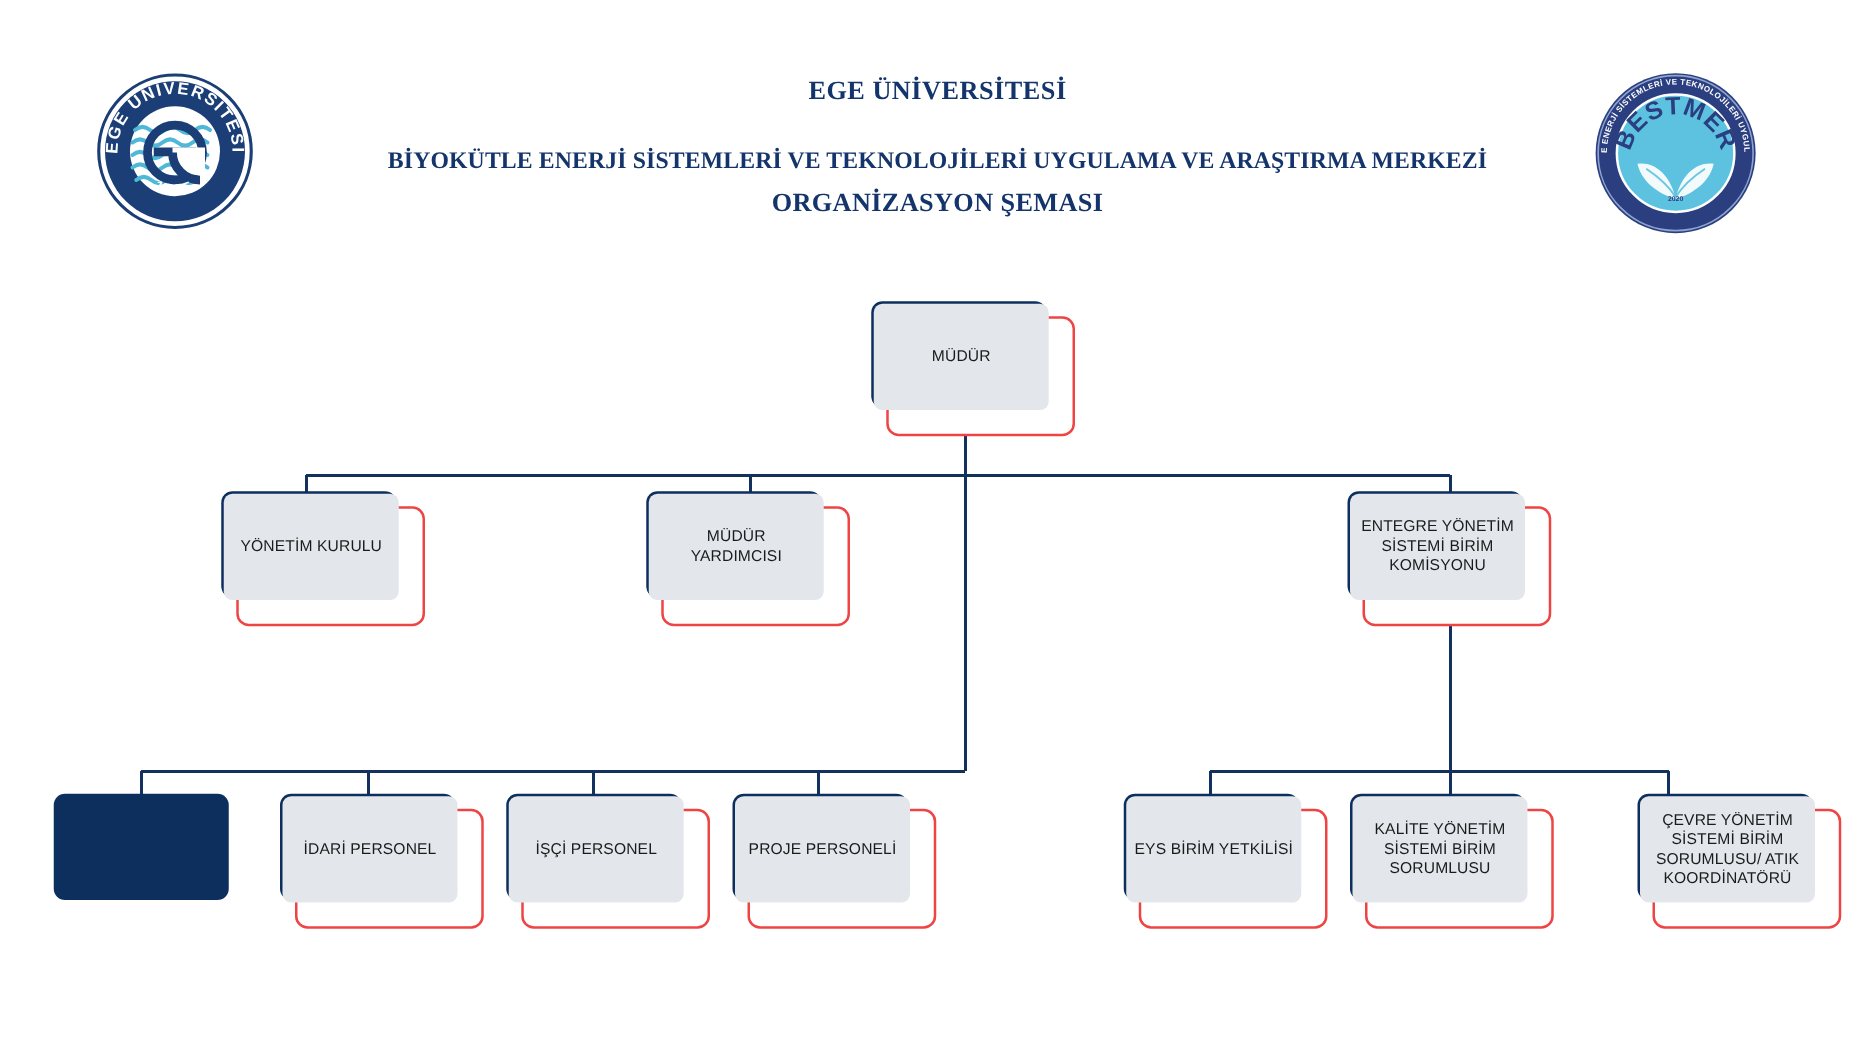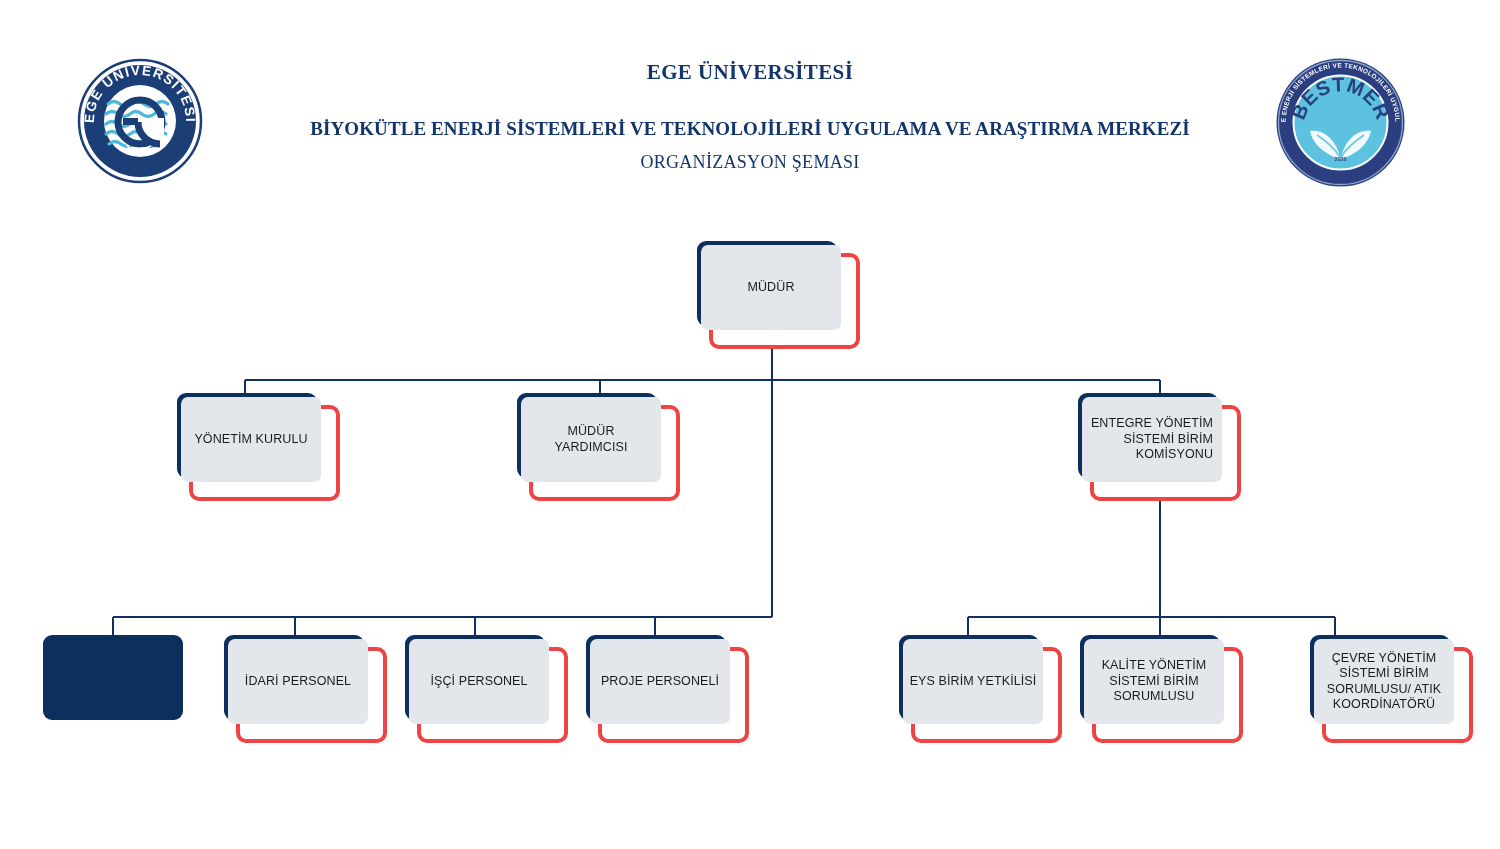--- a/index.html
+++ b/index.html
@@ -39,22 +39,22 @@
   }
   .title-line2 {
     font-size: 19px;
     font-weight: bold;
     letter-spacing: 0.1px;
     line-height: 30px;
     white-space: nowrap;
     margin-top: 28px;
   }
   .title-line3 {
-    font-size: 18px;
-    font-weight: normal;
+    font-size: 21px;
+    font-weight: bold;
     letter-spacing: 0.3px;
     line-height: 36px;
   }
 
   
   #ege-logo {
     position: absolute;
     left: 75px;
     top: 56px;
     width: 130px;
@@ -90,21 +90,21 @@
   .node .shadow {
     position: absolute;
     left: 0;
     top: 0;
     background: #0d2f5e;
     border-radius: 9px;
   }
   .node .card {
     position: absolute;
     background: #ffffff;
-    border: 4px solid #ef4444;
+    border: 2px solid #ef4444;
     border-radius: 10px;
     box-sizing: border-box;
   }
   .node .inner {
     position: absolute;
     left: -12px;
     top: -12px;
     background: #e3e7ec;
     border-radius: 7px;
     display: flex;
@@ -250,21 +250,21 @@
       <div class="inner" style="width:140px; height:85px;">
         <span class="label">MÜDÜR
 YARDIMCISI</span>
       </div>
     </div>
   </div>
 
   <div class="node" style="left:1078px; top:393px; width:163px; height:108px;">
     <div class="shadow" style="left:0; top:0; width:140px; height:85px;"></div>
     <div class="card" style="left:12px; top:12px; width:151px; height:96px;">
-      <div class="inner" style="width:140px; height:85px;text-align:right;">
+      <div class="inner" style="width:140px; height:85px;">
         <span class="label">ENTEGRE YÖNETİM
 SİSTEMİ BİRİM
 KOMİSYONU</span>
       </div>
     </div>
   </div>
 
   <div class="node" style="left:43px; top:635px; width:163px; height:108px;">
     <div class="shadow" style="left:0; top:0; width:140px; height:85px;"></div>
   </div>

